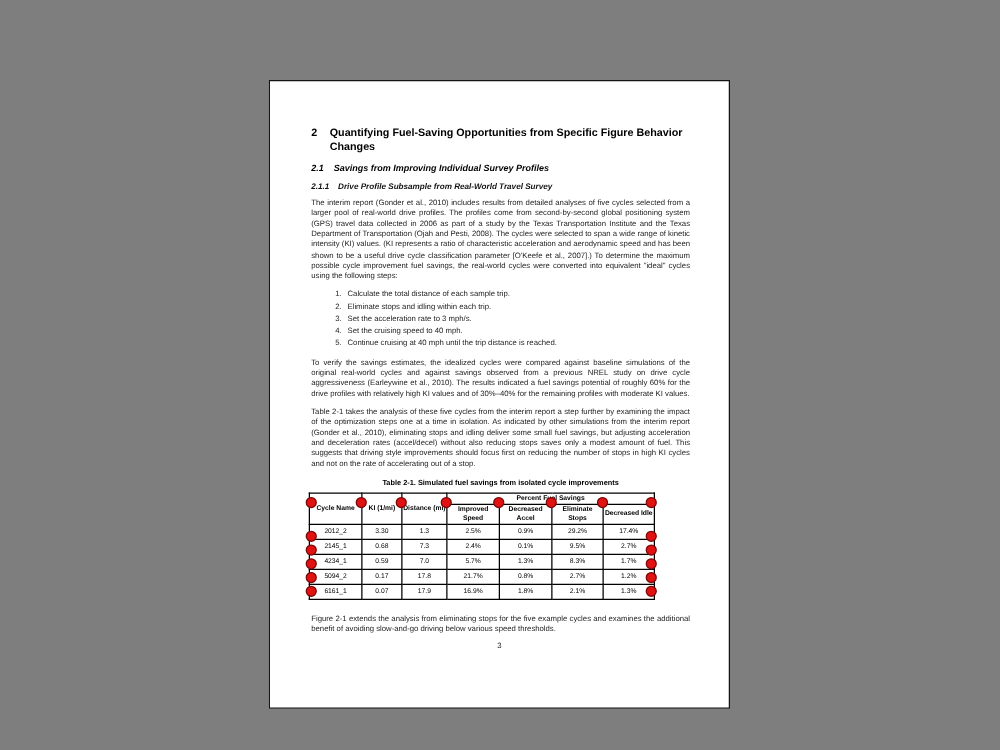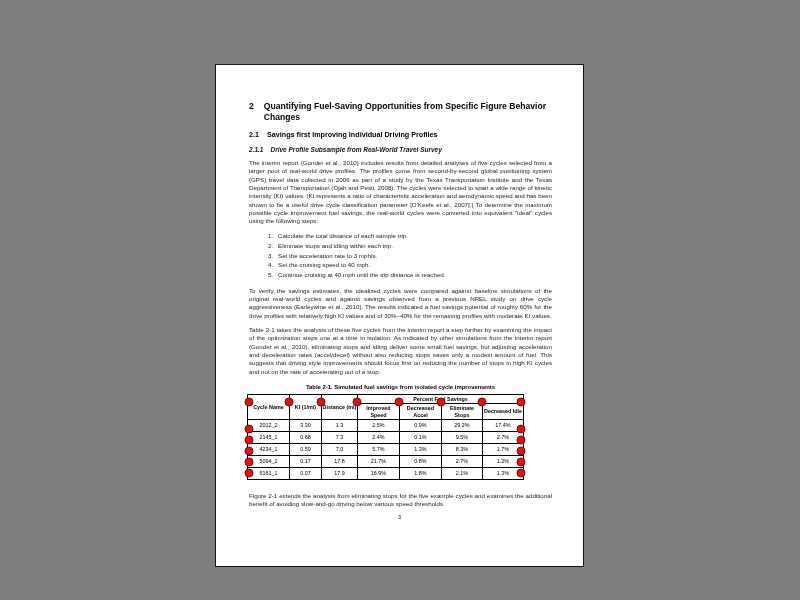--- a/index.html
+++ b/index.html
@@ -10,21 +10,21 @@
   }
   .canvas { position:relative; width:800px; height:600px; background:#7e7e7e; overflow:hidden; }
   .page {
     position:absolute; left:215px; top:64px;
     width:369px; height:503px;
     background:#ffffff; border:1px solid #141414;
     box-sizing:border-box;
   }
   .content { position:absolute; left:33px; top:36px; width:303px; color:#1c1c1c; }
   .h2  { display:flex; gap:10px; font-weight:bold; font-size:8.6px; line-height:1.25; color:#000; margin:0 0 9px 0; }
-  .h21 { display:flex; gap:8px;  font-weight:bold; font-size:7.2px; line-height:1.2; color:#000; margin:0 0 6px 0; }
+  .h21 { display:flex; gap:8px;  font-weight:bold; font-size:7.2px; line-height:1.2; color:#000; margin:0 0 6px 0;font-style:italic; }
   .h211{ display:flex; gap:7px;  font-weight:bold; font-style:italic; font-size:6.5px; line-height:1.2; color:#111; margin:0 0 5px 0; }
   p { margin:0 0 6px 0; font-size:6.2px; line-height:1.35; text-align:justify; }
   ol { margin:0 0 7px 0; padding-left:26px; font-size:6.2px; line-height:1.35; }
   ol li { margin-bottom:1.5px; padding-left:3px; }
   .caption { font-size:5.9px; font-weight:bold; text-align:center; margin:8px 0 4px 0; color:#000; }
   .table-wrap { position:relative; width:276px; margin:0 0 12px -2px; }
   .table-wrap table { width:276px; border-collapse:collapse; table-layout:fixed; font-size:5.4px; color:#000; }
   .table-wrap th, .table-wrap td { border:1px solid #000; text-align:center; padding:1px 0; line-height:1.15; overflow:hidden; }
   .table-wrap th { font-weight:bold; }
   .table-wrap td { height:9px; }
@@ -42,21 +42,21 @@
   <div class="page">
     <div class="content">
 
       <div class="h2">
         <span>2</span>
         <span>Quantifying Fuel-Saving Opportunities from Specific Figure Behavior Changes</span>
       </div>
 
       <div class="h21">
         <span>2.1</span>
-        <span>Savings first Improving Individual Driving Profiles</span>
+        <span>Savings from Improving Individual Survey Profiles</span>
       </div>
 
       <div class="h211">
         <span>2.1.1</span>
         <span>Drive Profile Subsample from Real-World Travel Survey</span>
       </div>
 
       <p>The interim report (Gonder et al., 2010) includes results from detailed analyses of five cycles selected from a larger pool of real-world drive profiles. The profiles come from second-by-second global positioning system (GPS) travel data collected in 2006 as part of a study by the Texas Transportation Institute and the Texas Department of Transportation (Ojah and Pesti, 2008). The cycles were selected to span a wide range of kinetic intensity (KI) values. (KI represents a ratio of characteristic acceleration and aerodynamic speed and has been shown to be a useful drive cycle classification parameter [O'Keefe et al., 2007].) To determine the maximum possible cycle improvement fuel savings, the real-world cycles were converted into equivalent "ideal" cycles using the following steps:</p>
 
       <ol>

